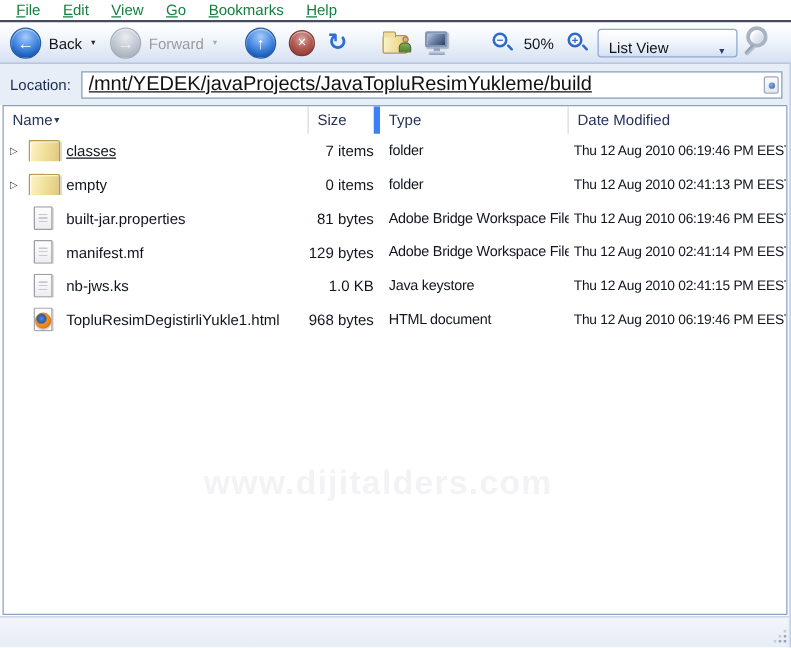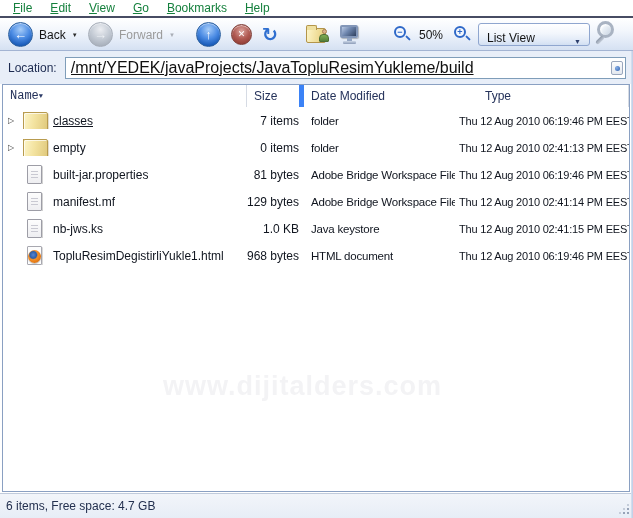--- a/index.html
+++ b/index.html
@@ -110,21 +110,21 @@
   .loc-icon::after { content:""; position: absolute; left: 3px; top: 4px; width: 5px; height: 5px;
     border-radius: 50%; background: radial-gradient(circle at 35% 35%, #86aee6, #2d5faf); }
 
   
   .listpanel {
     position: absolute; left: 2px; right: 3px; top: 84px; bottom: 26px;
     background: #ffffff; border: 1px solid #8aa0c2; overflow: hidden;
   }
   .lheader { display: flex; height: 22px; align-items: center; color: #25325a; }
   .hcell { height: 100%; display: flex; align-items: center; padding-left: 7px; cursor: pointer; }
-  .hcell.name { width: 244px; border-right: 1px solid #d6dbe4; font-family: Liberation Mono, monospace; }
+  .hcell.name { width: 244px; border-right: 1px solid #d6dbe4; }
   .hcell.size { width: 57px; border-right: 5px solid #3b82f6; }
   .hcell.type { width: 151px; border-right: 1px solid #d6dbe4; }
   .hcell.date { flex: 1; }
   .sort-arrow { font-size: 7px; color: #2b3a66; margin-right: 8px; }
 
   .frow { display: flex; height: 27px; align-items: center; cursor: pointer; }
   .cell-name { width: 244px; display: flex; align-items: center; overflow: hidden; }
   .expander { width: 16px; padding-left: 5px; font-size: 8px; color: #3c3c3c; flex: none; }
   .icon-box { width: 30px; display: flex; justify-content: center; align-items: center; flex: none; }
   .fname { padding-left: 4px; white-space: nowrap; overflow: hidden; }
@@ -271,25 +271,25 @@
 
 <div class="listpanel">
   <div class="lheader">
     <div class="hcell name">
       <span>Name</span>
       <span class="sort-arrow">▼</span>
     </div>
     <div class="hcell size">
       <span>Size</span>
     </div>
+    <div class="hcell type">
+      <span>Type</span>
+    </div>
     <div class="hcell date">
       <span>Date Modified</span>
-    </div>
-    <div class="hcell type">
-      <span>Type</span>
     </div>
   </div>
 
   <div class="frow">
     <div class="cell-name">
       <span class="expander">▷</span>
       <span class="icon-box">
           <span class="icon-folder"></span>
         </span>
       <span class="fname linked">classes</span>
@@ -361,17 +361,16 @@
     </div>
     <div class="cell-size">968 bytes</div>
     <div class="cell-type">HTML document</div>
     <div class="cell-date">Thu 12 Aug 2010 06:19:46 PM EEST</div>
   </div>
 
   <div class="watermark">www.dijitalders.com</div>
 </div>
 
 <div class="statusbar">
-  <span>6 items, Free space: 4.7 GB</span>
   <span class="grip"></span>
 </div>
 
 <div class="win-right-edge"></div>
 
 </body></html>

